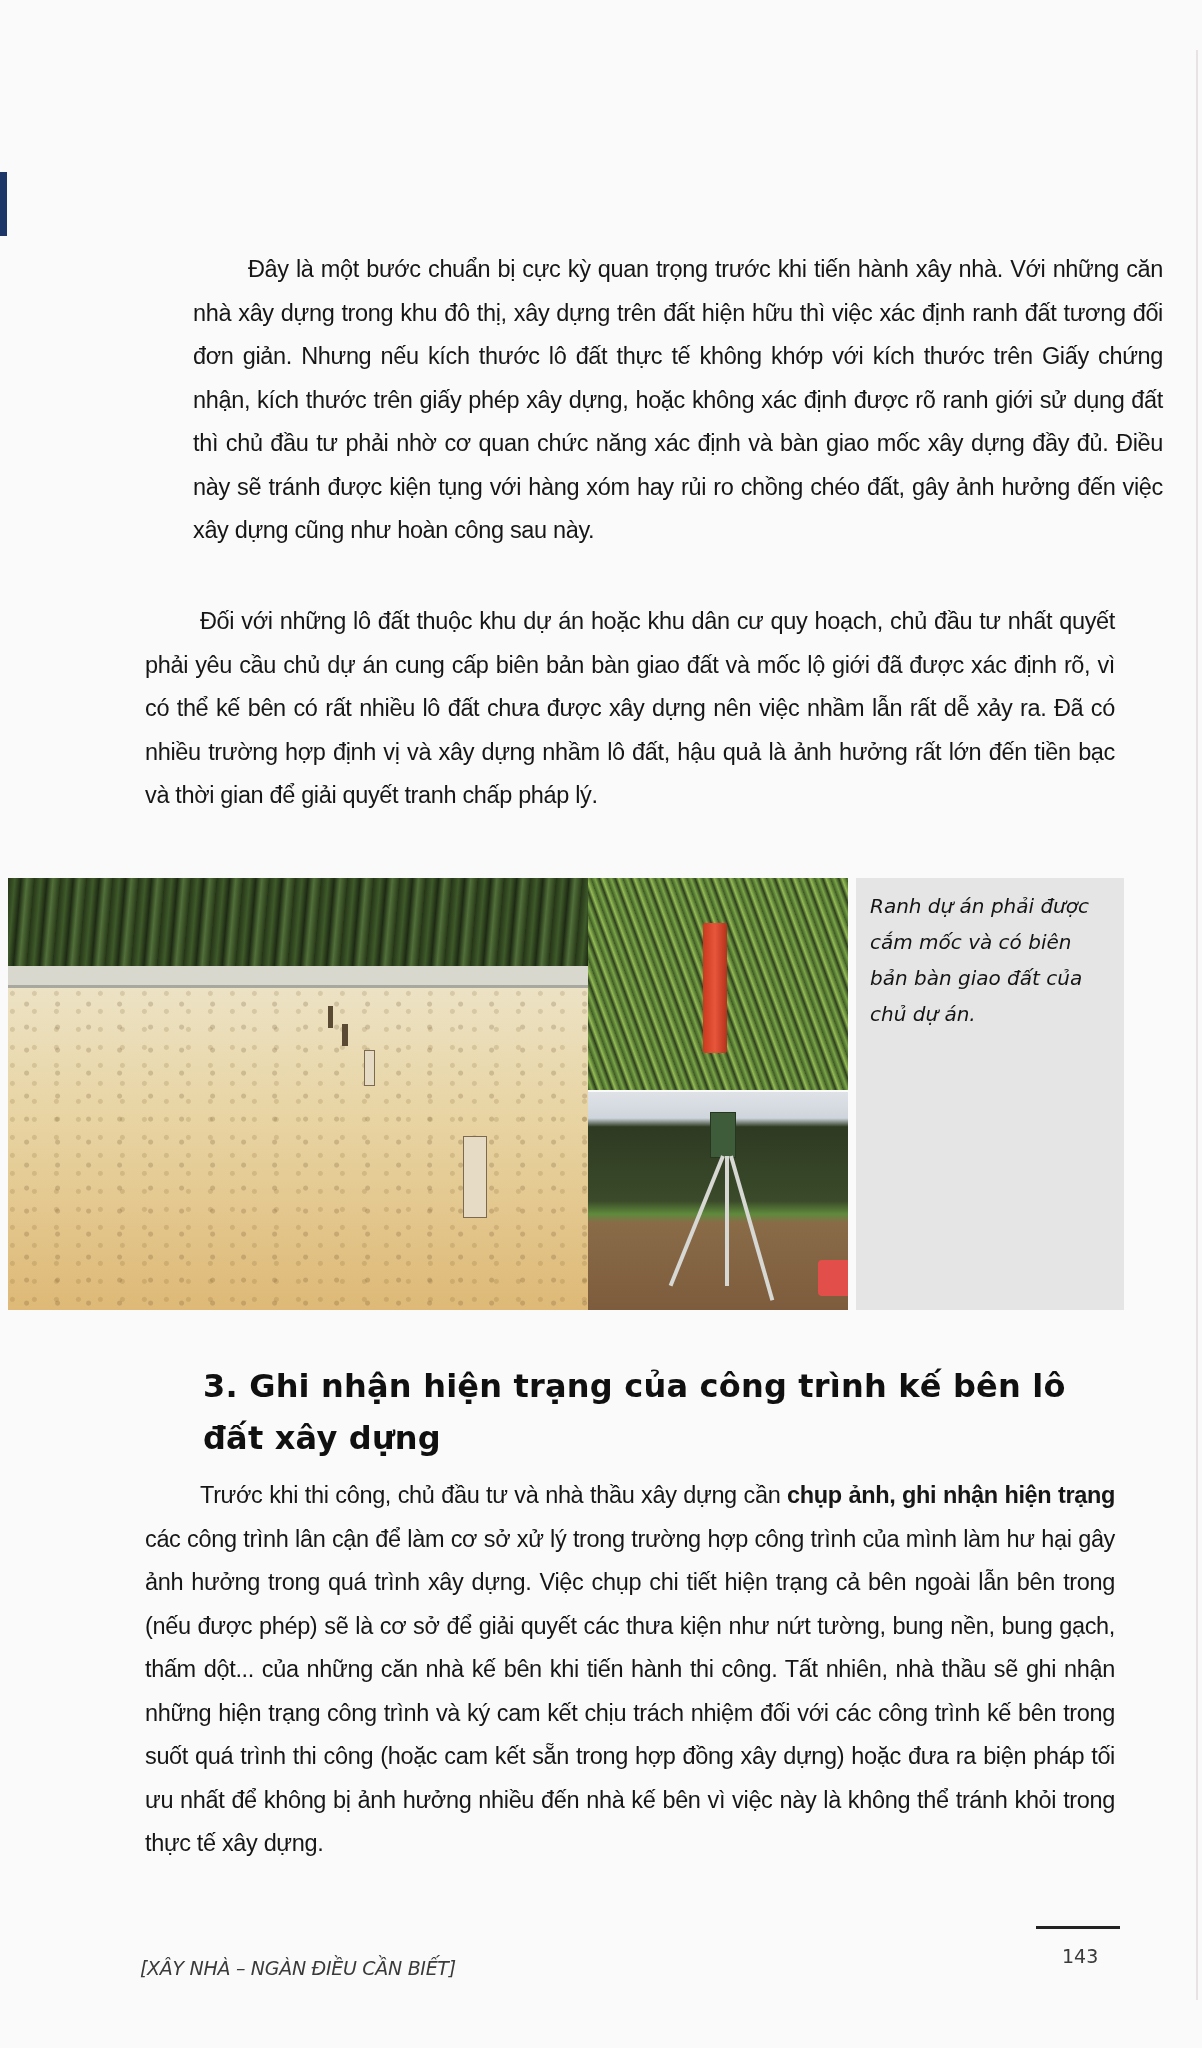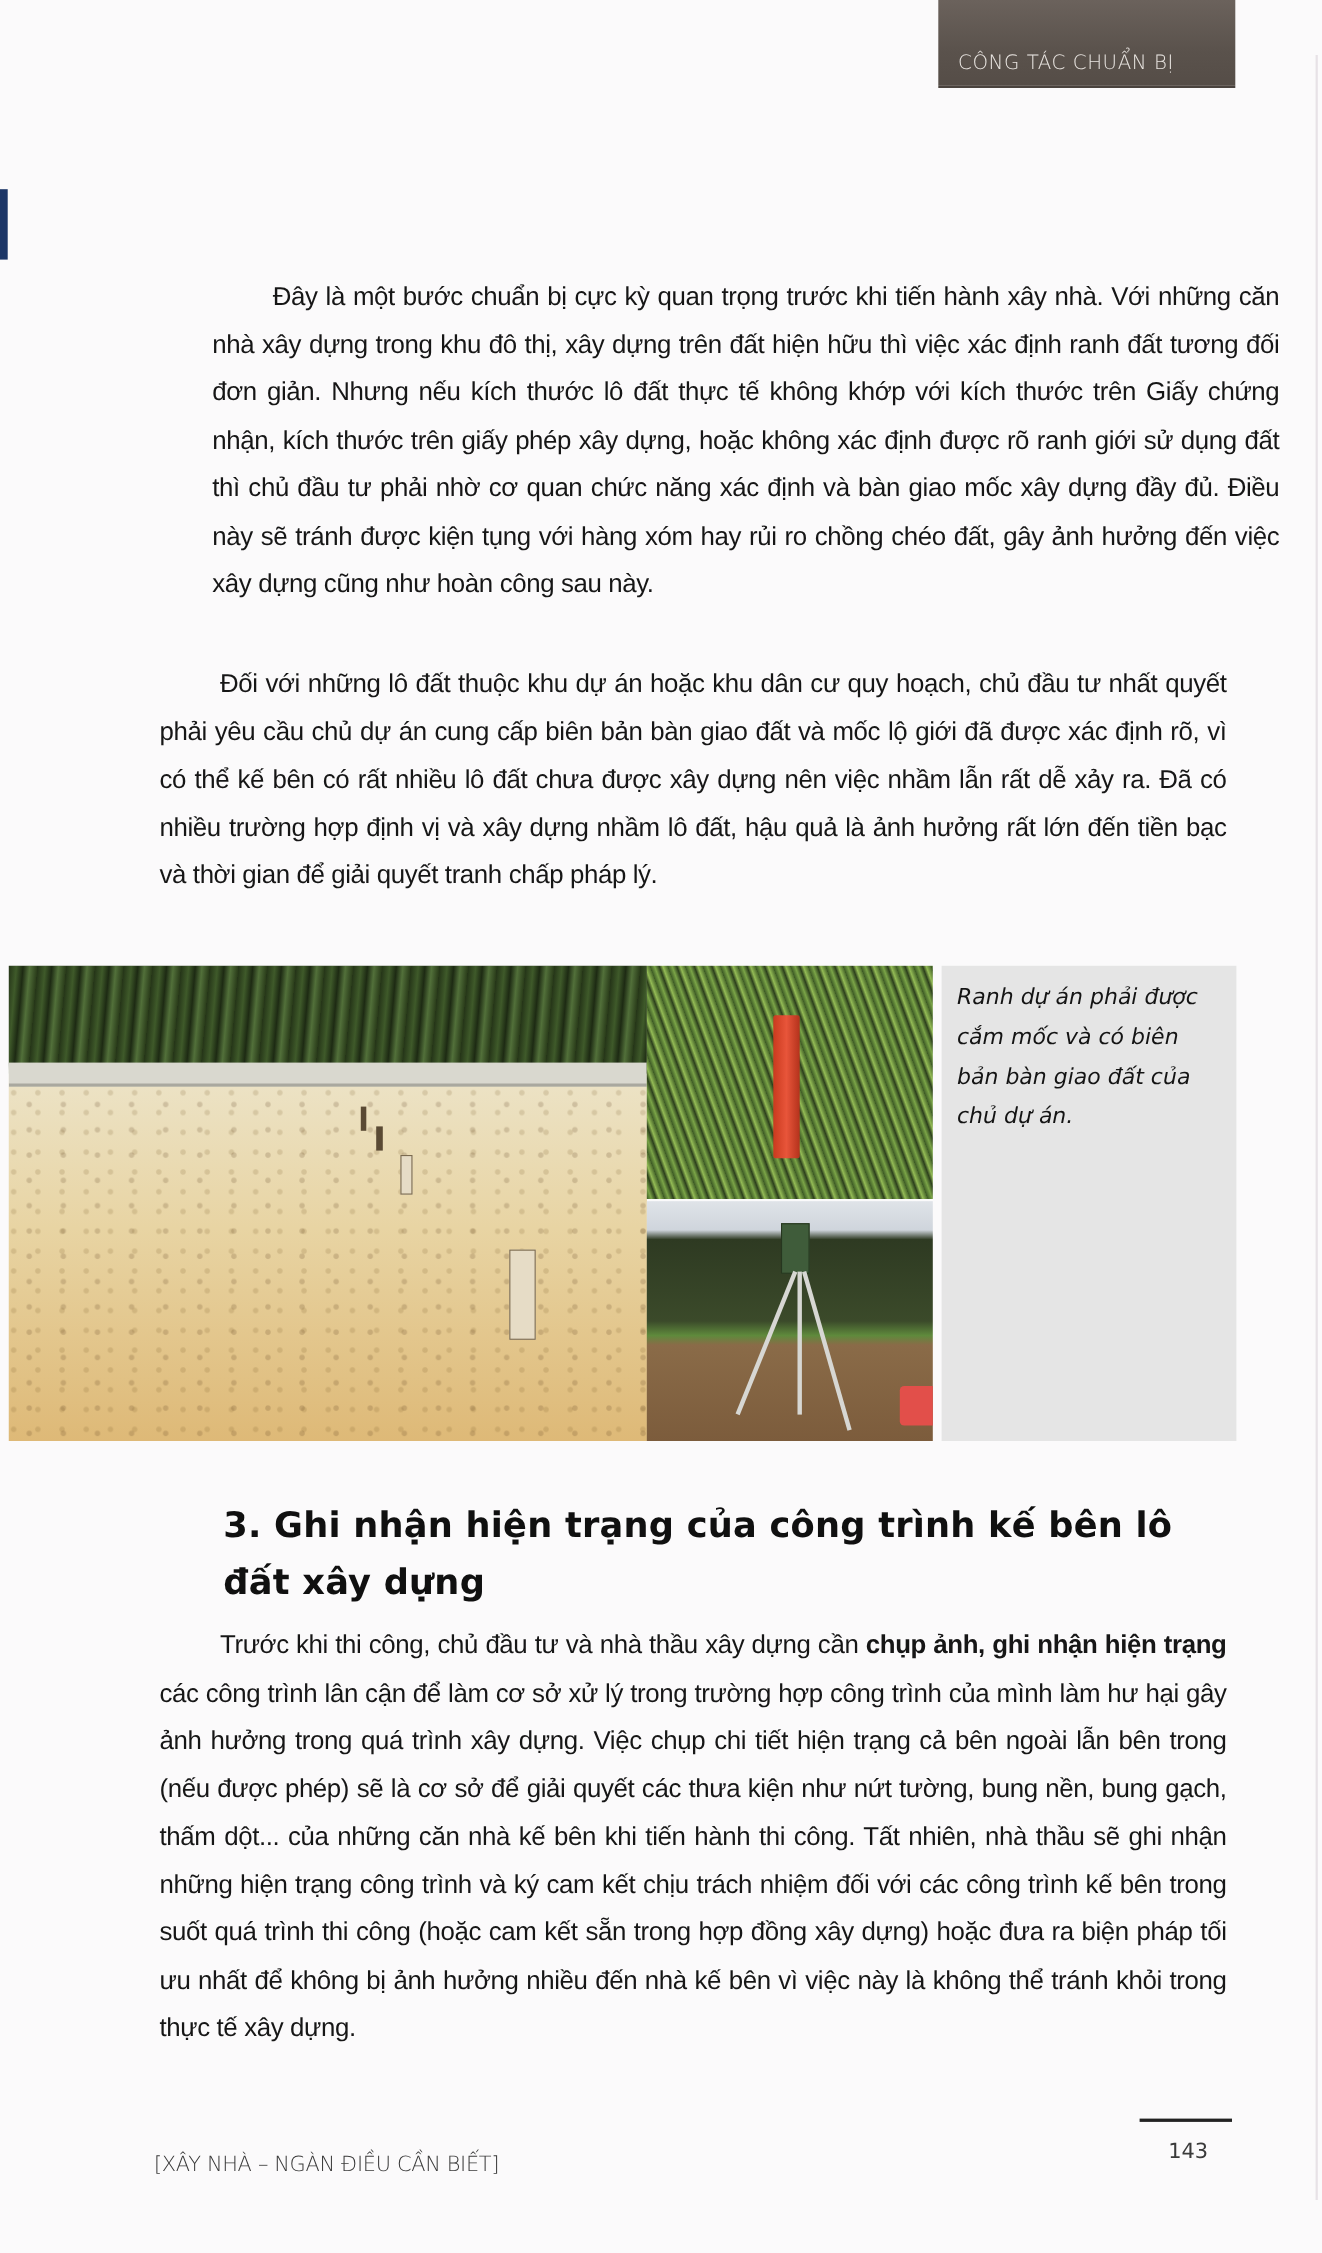--- a/index.html
+++ b/index.html
@@ -100,35 +100,33 @@
       background: #e5e5e5; padding: 10px 14px;
       font-family: "DejaVu Sans", sans-serif;
       font-style: italic; font-size: 20px; line-height: 36px; color: #141414;
     }
 
     
     .footer-title {
       position: absolute; left: 140px; top: 1957px;
       font-family: "DejaVu Sans", sans-serif; font-size: 19px; color: #3a3a3a; font-weight: 300;
       letter-spacing: -0.3px;
+      font-style: italic;
     }
     .footer-rule { position: absolute; left: 1036px; top: 1926px; width: 84px; height: 3px; background: #222; }
     .page-number {
       position: absolute; left: 1062px; top: 1945px;
       font-family: "DejaVu Sans", sans-serif; font-size: 19px; color: #3a3a3a;
     }
   </style>
 </head>
 <body>
 
 <div class="page">
 
-  <div class="header-tab">
-    <span class="header-tab-label">CÔNG TÁC CHUẨN BỊ</span>
-  </div>
   <div class="right-edge"></div>
 
   <div class="left-marker"></div>
 
 
   <p class="para p1"><span class="indent"></span><span>Đây là một bước chuẩn bị cực kỳ quan trọng trước khi tiến hành xây nhà. Với những căn nhà xây dựng trong khu đô thị, xây dựng trên đất hiện hữu thì việc xác định ranh đất tương đối đơn giản. Nhưng nếu kích thước lô đất thực tế không khớp với kích thước trên Giấy chứng nhận,  kích thước trên giấy phép xây dựng, hoặc không xác định được rõ ranh giới sử dụng đất thì chủ đầu tư phải nhờ cơ quan chức năng xác định và bàn giao mốc xây dựng đầy đủ. Điều này sẽ tránh được kiện tụng với hàng xóm hay rủi ro chồng chéo đất, gây ảnh hưởng đến việc xây dựng cũng như hoàn công sau này.</span></p>
 
   <p class="para p2"><span class="indent"></span><span>Đối với những lô đất thuộc khu dự án hoặc khu dân cư quy hoạch, chủ đầu tư nhất quyết phải yêu cầu chủ dự án cung cấp biên bản bàn giao đất và mốc lộ giới đã được xác định rõ, vì có thể kế bên có rất nhiều lô đất chưa được xây dựng nên việc nhầm lẫn rất dễ xảy ra. Đã có nhiều trường hợp định vị và xây dựng nhầm lô đất, hậu quả là ảnh hưởng rất lớn đến tiền bạc và thời gian để giải quyết tranh chấp pháp lý.</span></p>
 
   <div class="figure">

